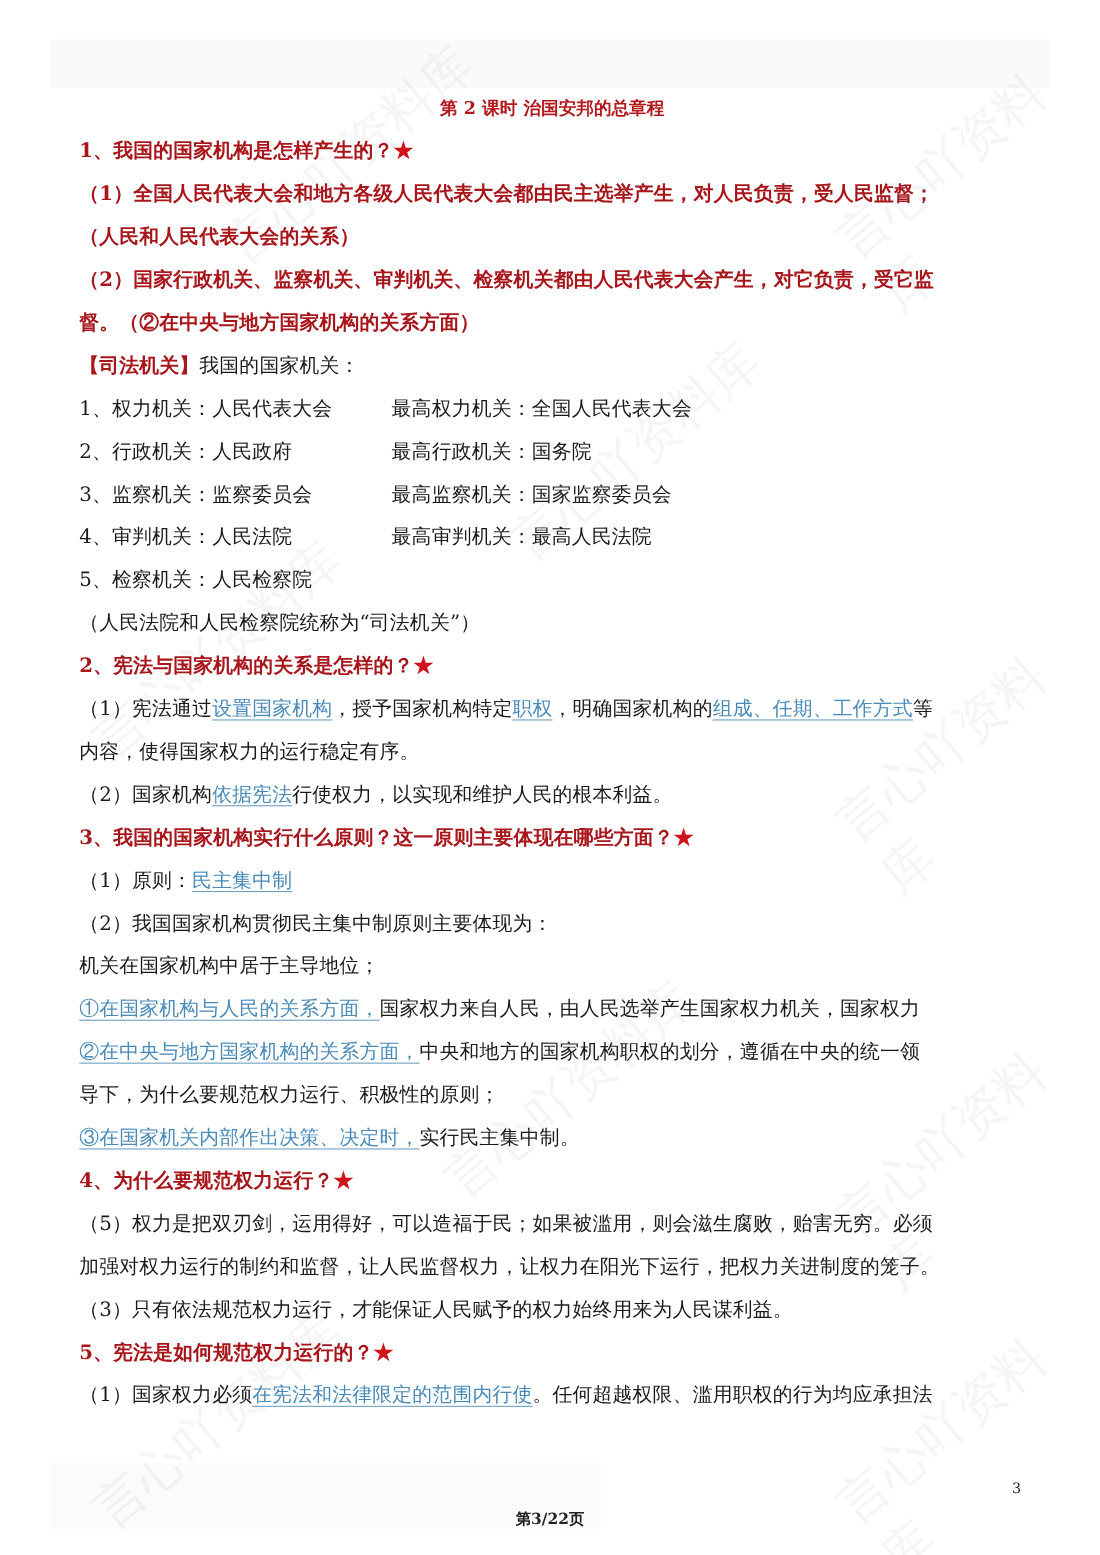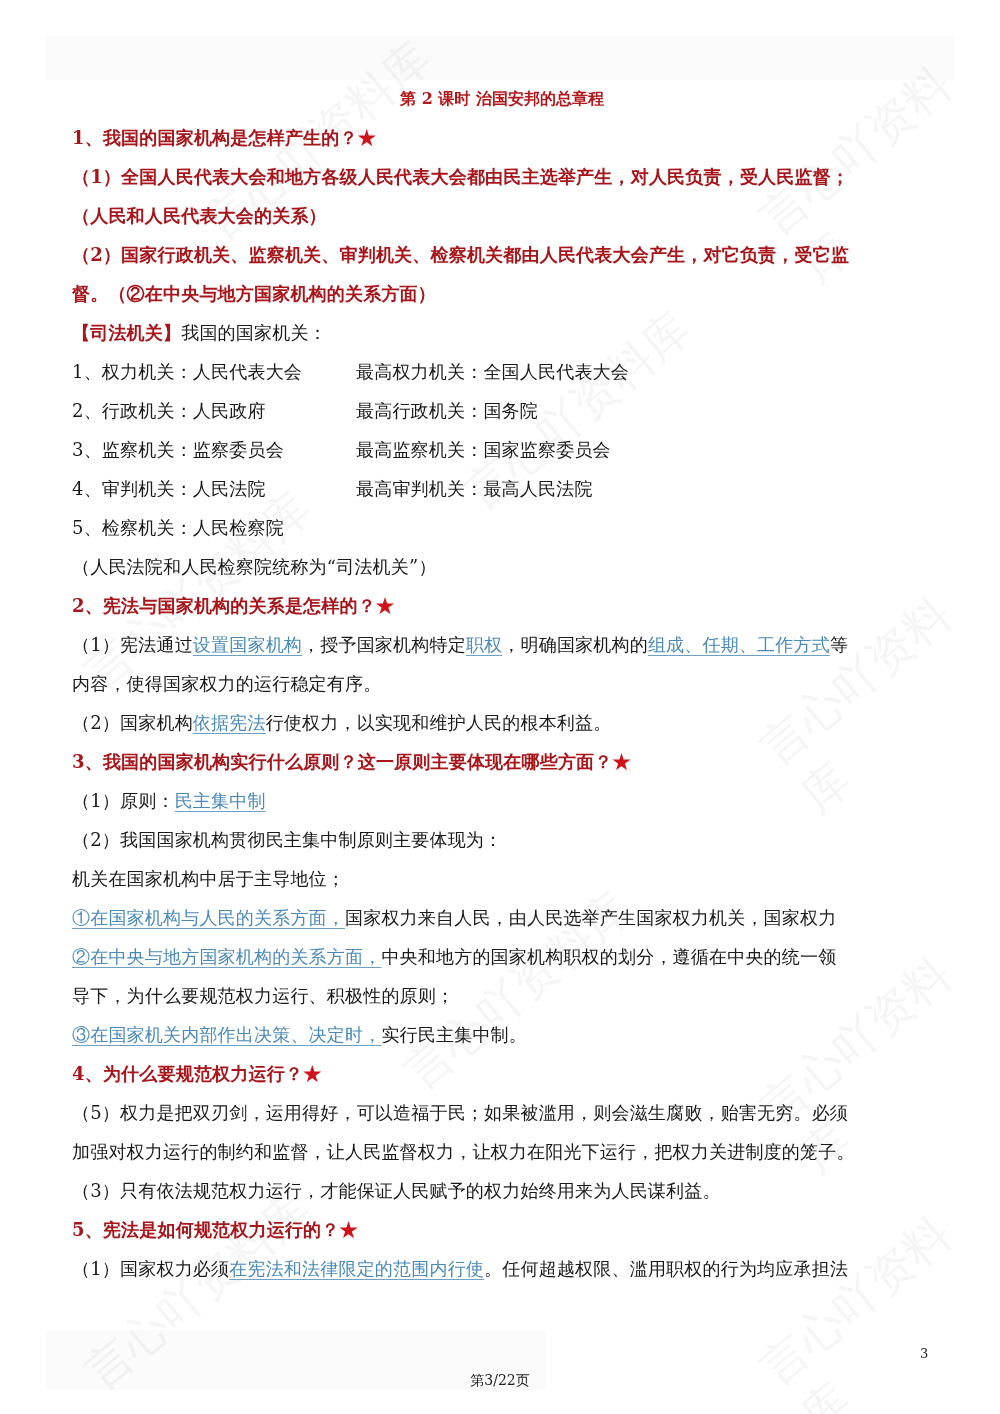--- a/index.html
+++ b/index.html
@@ -13,21 +13,21 @@
   .line { font-size: 18px; line-height: 39px; height: 39px; white-space: nowrap; letter-spacing: 0.2px; }
   .title { text-align: center; color: #b3191c; font-weight: bold; font-size: 16px; line-height: 34px; height: 36px; }
   .red { color: #a8151a; font-weight: bold; }
   .q { color: #a8151a; font-weight: bold; }
   .star { color: #d0121a; }
   .tag { color: #a8151a; font-weight: bold; }
   .hl { color: #4a8ab8; text-decoration: underline; text-decoration-color: #6ea0c4; text-underline-offset: 4px; }
   .col2 { position: absolute; left: 284px; }
   .rowrel { position: relative; }
   .page-num { position: absolute; left: 920px; top: 1346px; font-size: 13px; color: #222; }
-  .page-footer { position: absolute; left: 0; width: 1000px; top: 1372px; text-align: center; font-size: 14px; color: #222; }
+  .page-footer { position: absolute; left: 0; width: 1000px; top: 1372px; text-align: center; font-size: 14px; color: #222; font-weight: bold; }
   .wm { position: absolute; color: rgba(200,200,200,0.18); font-size: 46px; transform: rotate(-40deg); font-family: "DejaVu Sans", sans-serif; pointer-events: none; }
 </style>
 </head>
 <body>
 
 <div class="header-band"></div>
 <div class="footer-band"></div>
 
 <div class="wm" style="left:180px;top:110px">言心吖资料库</div>
 <div class="wm" style="left:760px;top:110px">言心吖资料库</div>

